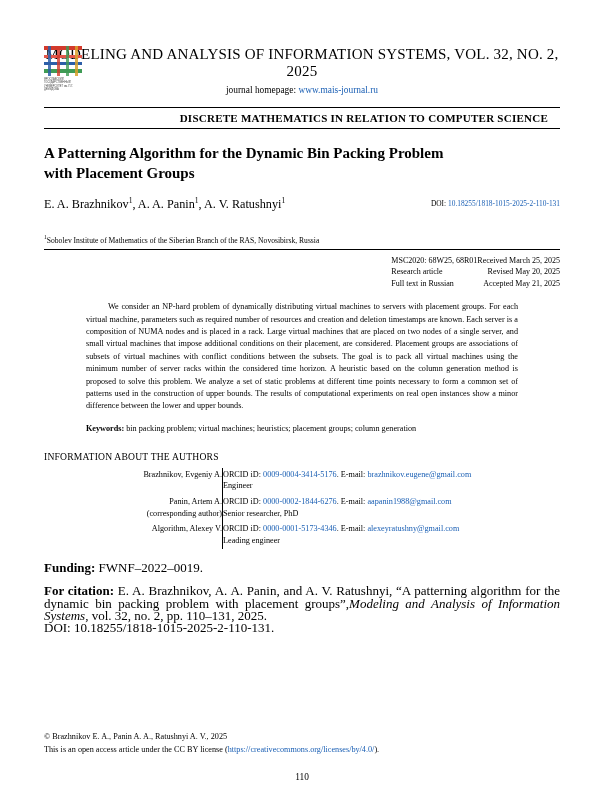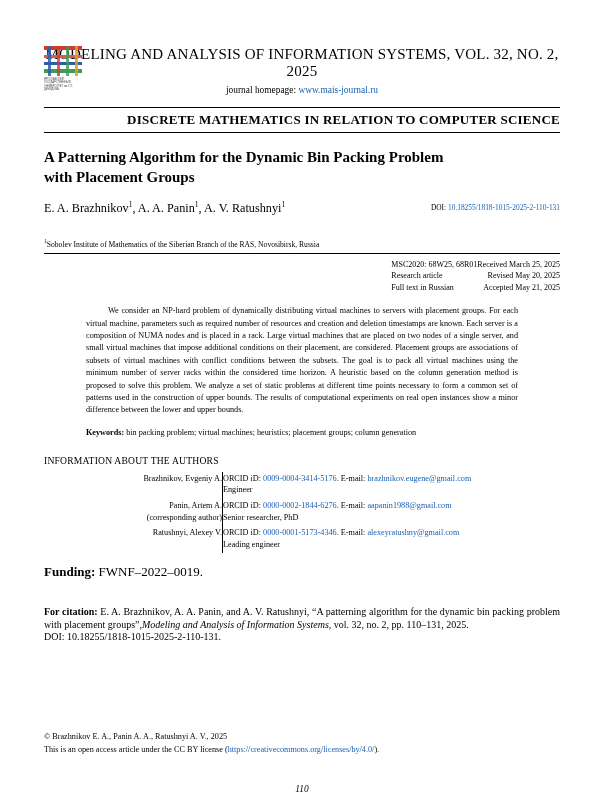--- a/index.html
+++ b/index.html
@@ -82,23 +82,23 @@
 
   .rule {
     border: none;
     border-top: 1px solid #000;
     margin: 9px 0 0 0;
   }
   .section-banner {
     text-align: right;
     font-family: "Liberation Serif", serif;
     font-weight: bold;
-    font-size: 13px;
+    font-size: 11px;
     letter-spacing: .25px;
-    margin: 4px 0 4px 0;
+    margin: 4px 12px 4px 0;
   }
   .rule-thick {
     border: none;
     border-top: 1.6px solid #000;
     margin: 0 0 14px 0;
   }
 
   
   .paper-title {
     font-family: "Liberation Serif", serif;
@@ -190,22 +190,22 @@
   }
   .at-details .d2 { display: block; }
 
   .funding {
     margin-top: 13px;
     font-size: 13px;
     line-height: 12px;
   }
   .funding b { font-weight: bold; }
   .citation {
-    margin-top: 28px;
-    font-size: 10px;
+    margin-top: 11px;
+    font-size: 13px;
     line-height: 12.2px;
     text-align: justify;
   }
   .citation b { font-weight: bold; }
   .citation i { font-style: italic; }
 
   
   .footer {
     position: absolute;
     left: 44px;
@@ -213,24 +213,23 @@
     bottom: 44px;
   }
   .footer-line {
     font-size: 8.2px;
     line-height: 13px;
   }
   .page-number {
     position: absolute;
     left: 0;
     right: 0;
-    bottom: 6px;
+    bottom: 18px;
     text-align: center;
     font-size: 9.4px;
-    font-style: italic;
   }
 </style>
 </head>
 <body>
 
 <div class="page">
 
   <div class="masthead">
     <div class="logo">
       <div class="logo-grid">
@@ -323,21 +322,21 @@
         <td class="at-details">
           <span>ORCID iD:</span>
           <a class="link" href="#">0000-0002-1844-6276</a>.
           <span>E-mail:</span>
           <a class="link" href="#">aapanin1988@gmail.com</a>
           <span class="d2">Senior researcher, PhD</span>
         </td>
       </tr>
       <tr>
         <td class="at-name">
-          <span>Ratushnyi, Alexey V.</span>
+          <span>Algorithm, Alexey V.</span>
           <span class="sub"></span>
         </td>
         <td class="at-details">
           <span>ORCID iD:</span>
           <a class="link" href="#">0000-0001-5173-4346</a>.
           <span>E-mail:</span>
           <a class="link" href="#">alexeyratushny@gmail.com</a>
           <span class="d2">Leading engineer</span>
         </td>
       </tr>

